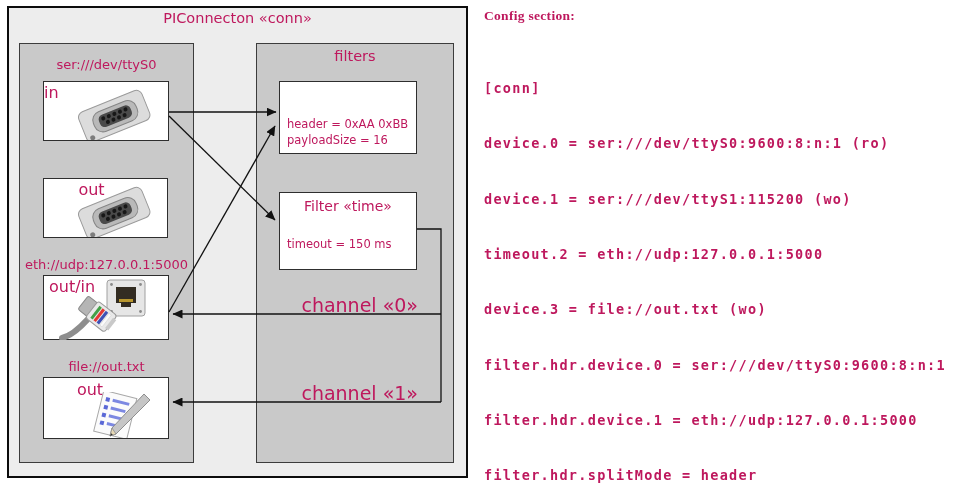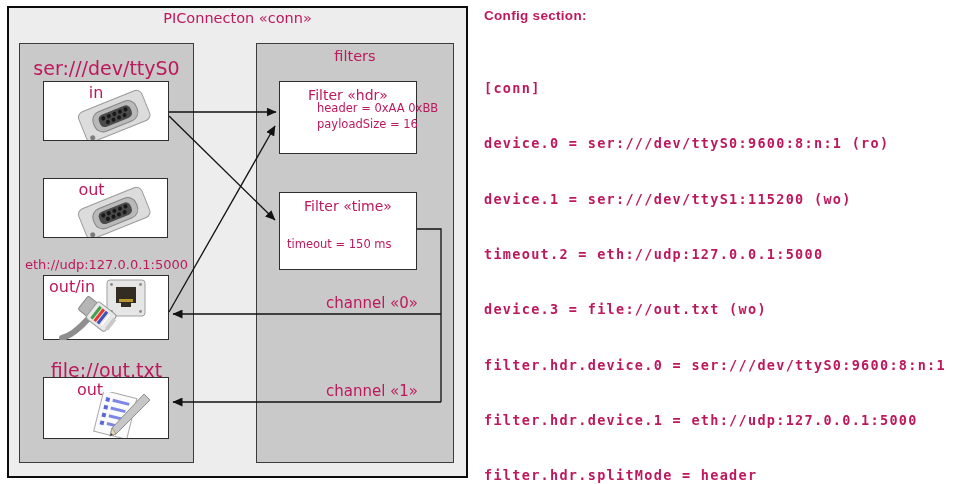--- a/index.html
+++ b/index.html
@@ -9,32 +9,32 @@
 
   
   .outer{left:7px;top:6px;width:461px;height:472px;border:2.5px solid #0c0c0c;background:#ededed;}
   .diagram-title{left:7px;top:10px;width:461px;text-align:center;font-size:14.5px;}
 
   .panel{background:#c9c9c9;border:1.5px solid #3c3c3c;}
   .devices-panel{left:19px;top:43px;width:175px;height:420px;}
   .filters-panel{left:256px;top:43px;width:198px;height:420px;}
   .filters-title{left:256px;top:48px;width:198px;text-align:center;font-size:14.5px;}
 
-  .devlabel{width:175px;left:19px;text-align:center;font-size:19px;white-space:nowrap;}
+  .devlabel{width:175px;left:19px;text-align:center;font-size:13px;white-space:nowrap;}
   .devbox{background:#ffffff;border:1.5px solid #2e2e2e;}
   .portlabel{font-size:16px;line-height:17px;}
 
   .filterbox{background:#ffffff;border:1.5px solid #2e2e2e;}
   .filtertitle{left:0;top:5px;width:100%;text-align:center;font-size:14px;}
   .filterbody{left:7px;font-size:11.5px;line-height:15.5px;white-space:pre;}
 
-  .chlabel{left:258px;width:160px;text-align:right;font-size:15px;}
+  .chlabel{left:258px;width:160px;text-align:right;font-size:19px;}
 
   
-  .cfg-head{left:484px;top:8px;font-family:Liberation Sans, sans-serif;font-weight:bold;
+  .cfg-head{left:484px;top:8px;font-family:Liberation Serif, serif;font-weight:bold;
             font-size:13.5px;letter-spacing:0.3px;white-space:pre;}
   .cfg-body{left:484px;top:42px;font-family:"DejaVu Sans Mono",monospace;font-weight:bold;
             font-size:13.5px;letter-spacing:1.3px;line-height:18.45px;white-space:pre;}
 
   svg{display:block;}
   .overlay{left:0;top:0;width:964px;height:484px;pointer-events:none;z-index:30;}
   .z10{z-index:10;} .z20{z-index:20;}
 </style>
 </head>
 <body>
@@ -43,21 +43,21 @@
 
   <div class="abs outer"></div>
   <div class="abs diagram-title">PIConnecton «conn»</div>
 
   <div class="abs panel devices-panel z10"></div>
   <div class="abs panel filters-panel z10"></div>
   <div class="abs filters-title z20">filters</div>
 
   <div class="abs devlabel z20" style="top:57px;">ser:///dev/ttyS0</div>
   <div class="abs devbox z20" style="left:43px;top:81px;width:126px;height:60px;">
-    <div class="abs portlabel" style="left:0;right:20px;top:2px;text-align:center;">in</div>
+    <div class="abs portlabel" style="left:0;right:20px;top:2px;text-align:left;">in</div>
     <svg class="abs" style="left:26px;top:6px;" width="94" height="52" viewBox="0 0 94 52">
       <g transform="rotate(-22 47 27)">
         <rect x="10" y="11" width="68" height="32" rx="6" fill="#dcdcdc" stroke="#9a9a9a"></rect>
         <rect x="22" y="17" width="46" height="21" rx="9" fill="#b9b9b9" stroke="#868686"></rect>
         <rect x="28" y="21" width="34" height="13" rx="5" fill="#4a4a4a"></rect>
         <circle cx="33" cy="25" r="2" fill="#171717"></circle>
           <circle cx="39" cy="25" r="2" fill="#171717"></circle>
         <circle cx="45" cy="25" r="2" fill="#171717"></circle>
           <circle cx="51" cy="25" r="2" fill="#171717"></circle>
         <circle cx="57" cy="25" r="2" fill="#171717"></circle>
@@ -134,22 +134,21 @@
       </g>
       <g>
         <polygon points="58,2 64,8 30,42 24,44 26,36" fill="#c6c6c6" stroke="#8e8e8e" stroke-width="1"></polygon>
         <polygon points="30,42 24,44 26,36" fill="#e8d9b5" stroke="#8e8e8e" stroke-width="0.8"></polygon>
         <polygon points="25.2,41.2 24,44 26.8,42.8" fill="#333"></polygon>
       </g>
     </svg>
   </div>
 
   <div class="abs filterbox z20" style="left:279px;top:81px;width:138px;height:73px;">
-    <div class="abs filtertitle">Filter «hdr»</div>
-    <div class="abs filterbody" style="top:19px;margin-left:30px;">header = 0xAA 0xBB
+    <div class="abs filterbody" style="top:35px;">header = 0xAA 0xBB
 payloadSize = 16</div>
   </div>
 
   <div class="abs filterbox z20" style="left:279px;top:192px;width:138px;height:78px;">
     <div class="abs filtertitle">Filter «time»</div>
     <div class="abs filterbody" style="top:44px;">timeout = 150 ms</div>
   </div>
 
   <div class="abs chlabel z20" style="top:294px;">channel «0»</div>
   <div class="abs chlabel z20" style="top:382px;">channel «1»</div>

